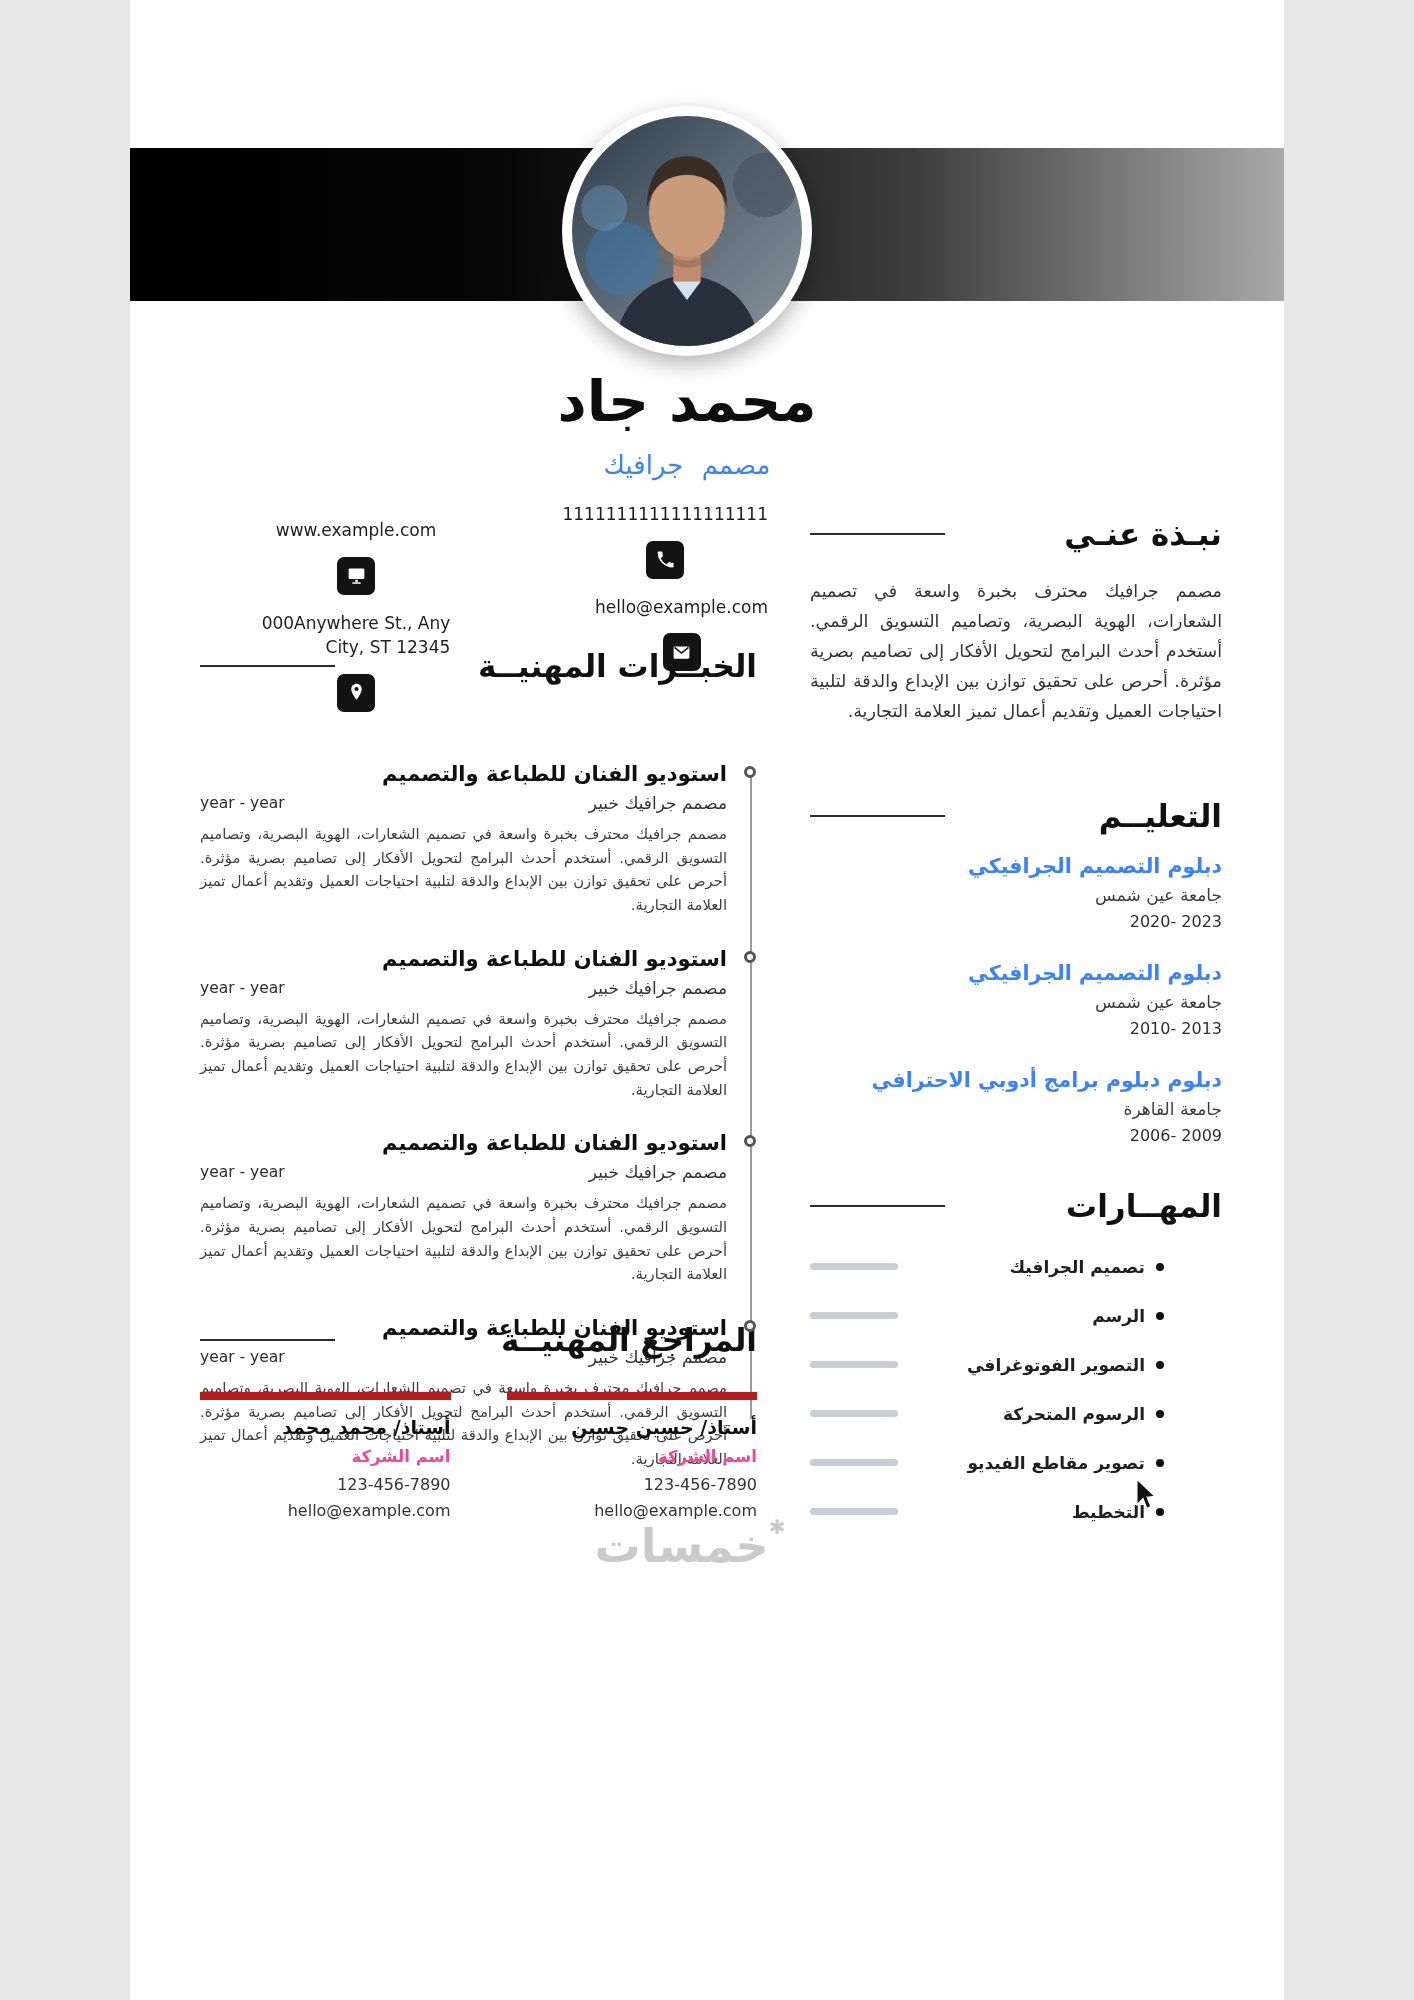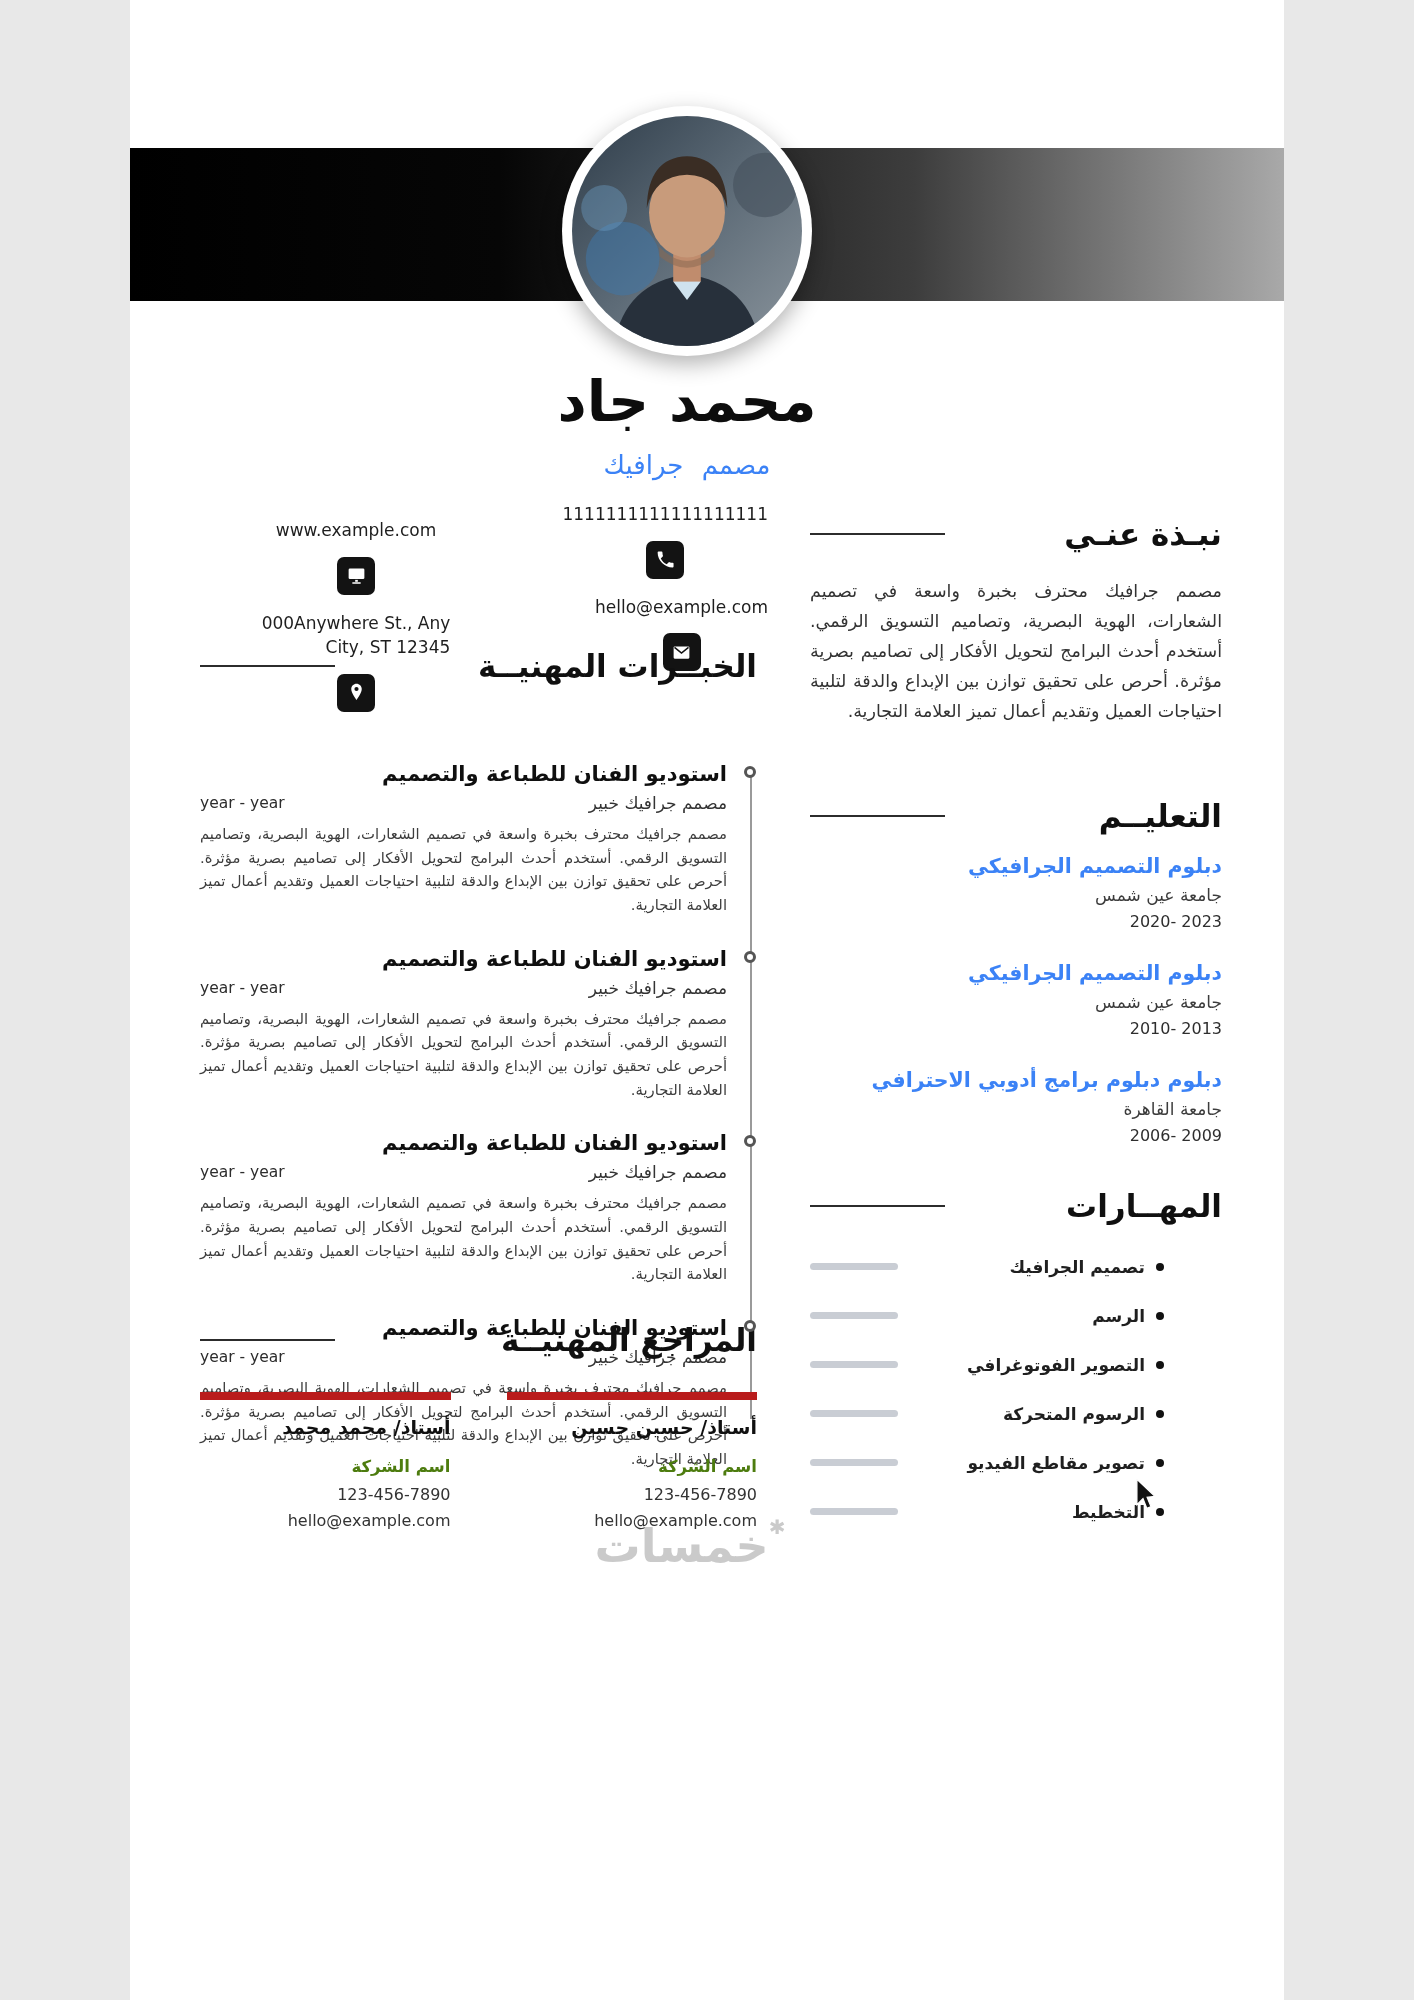--- a/index.html
+++ b/index.html
@@ -86,21 +86,21 @@
   .exp-desc { margin-top:9px; font-size:14.8px; line-height:1.6; text-align:justify; color:#3d3d3d; }
 
   
   .references { position:absolute; left:70px; top:1322px; width:557px; }
   .ref-grid {
     position:absolute; top:70px; left:0; right:0;
     display:grid; grid-template-columns:1fr 1fr; column-gap:56px; direction:rtl;
   }
   .ref-card { border-top:8px solid #b91c1c; padding-top:16px; direction:rtl; }
   .ref-name { font-size:19px; font-weight:bold; color:#101010; }
-  .ref-company { font-size:16.5px; font-weight:bold; color:#4d7c0f; margin-top:19px; }
+  .ref-company { font-size:16.5px; font-weight:bold; color:#ec4899; margin-top:9px; }
   .ref-phone { font-size:16px; color:#333; margin-top:9px; }
   .ref-email { font-size:16px; color:#333; margin-top:7px; }
 
   
   .watermark {
     position:absolute; left:455px; top:1515px; width:210px; text-align:center;
     direction:rtl; color:#cacaca; font-weight:bold; font-size:46px;
   }
   .wm-star { font-size:20px; vertical-align:28px; color:#cacaca; }
 

